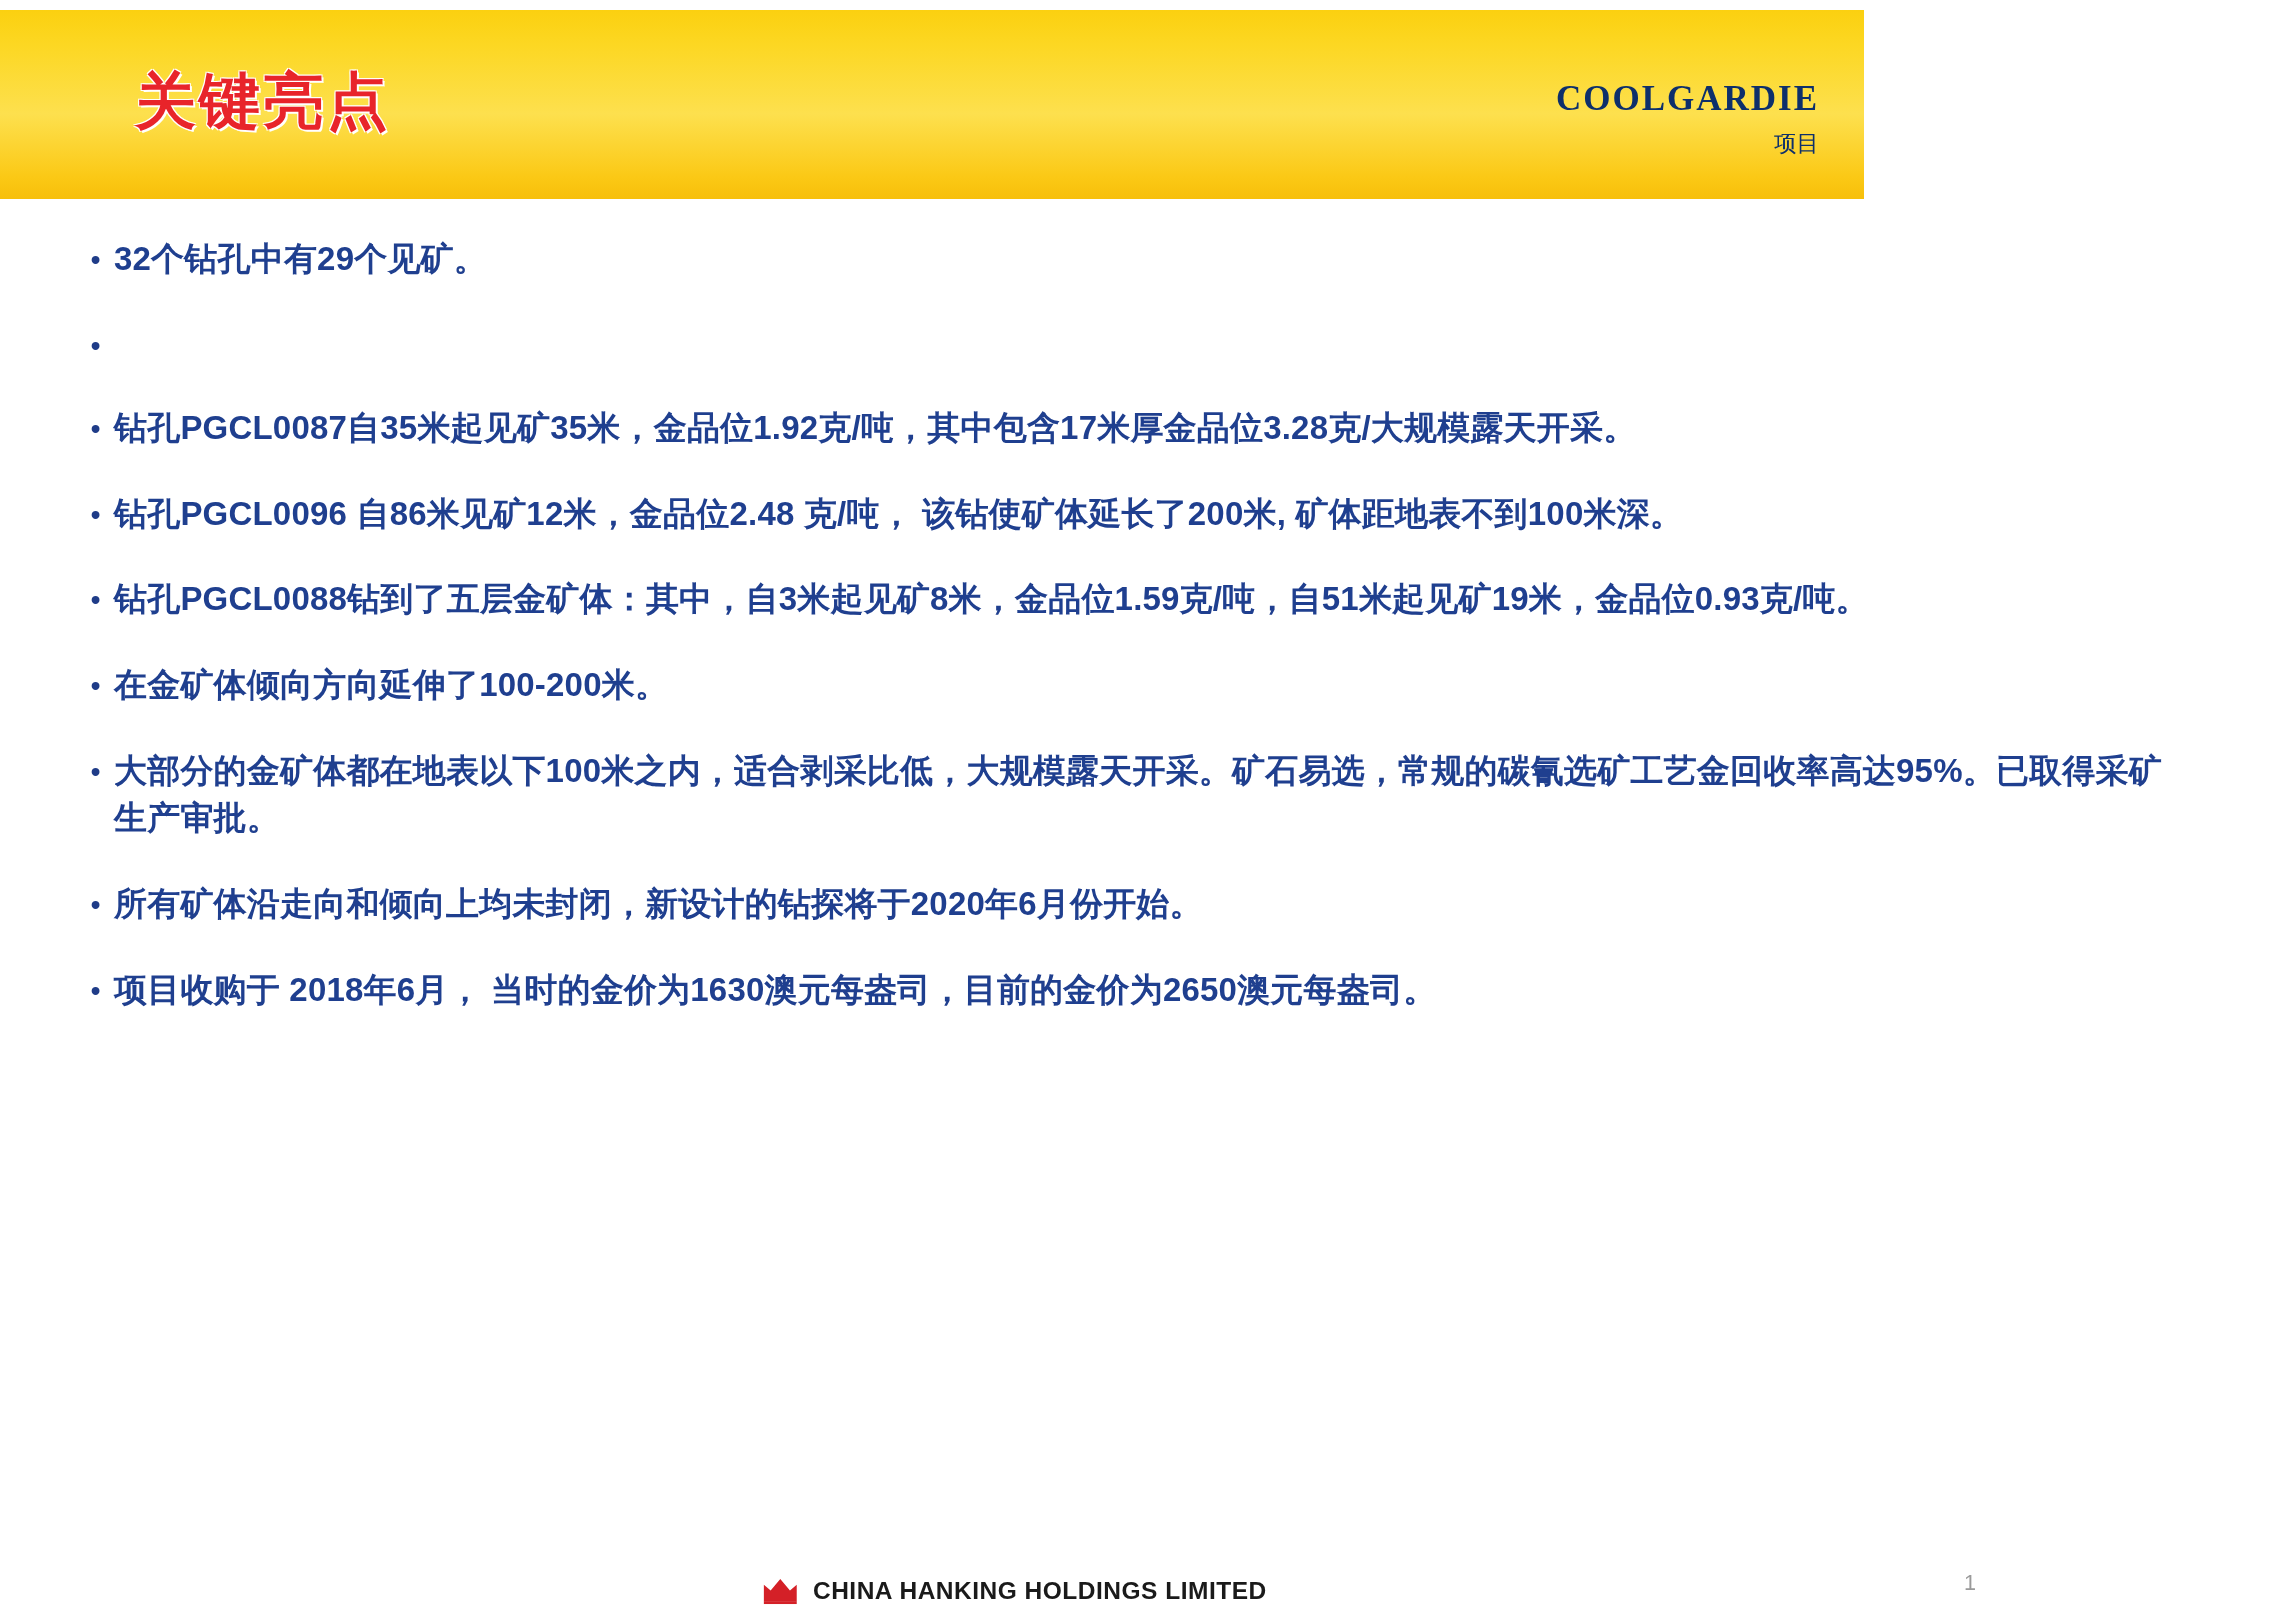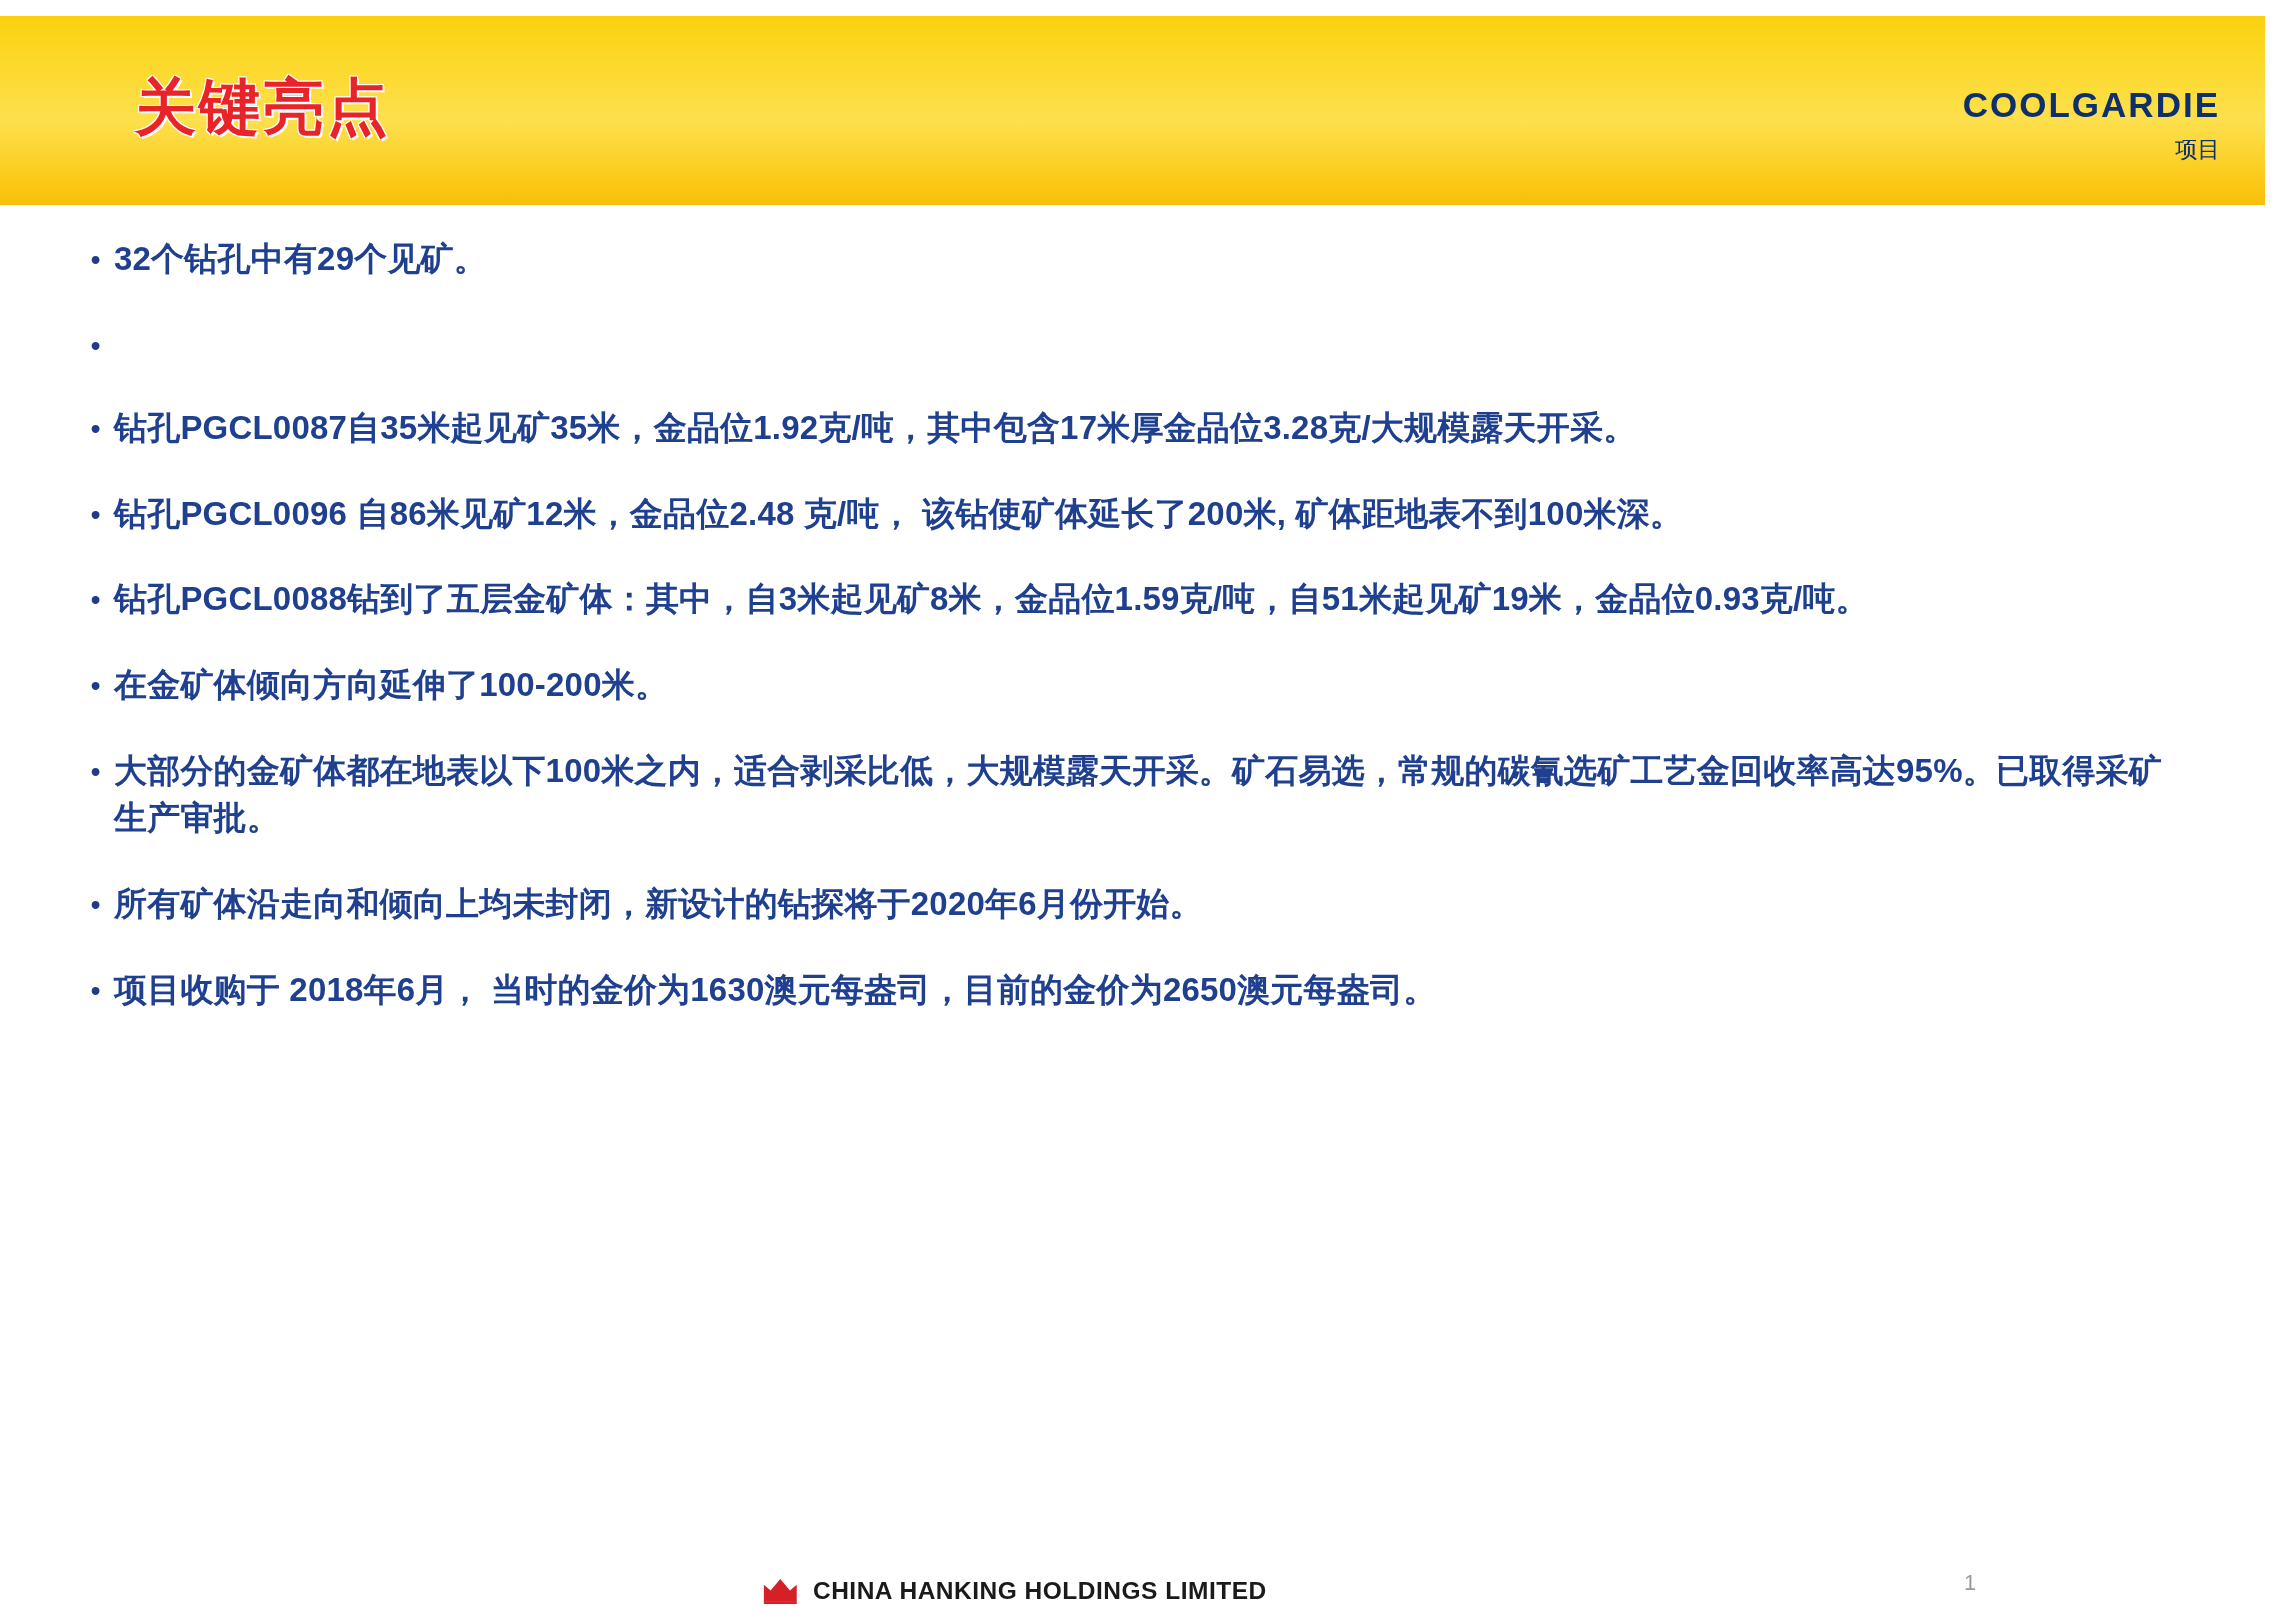--- a/index.html
+++ b/index.html
@@ -12,22 +12,22 @@
     background: #ffffff;
     font-family: "Liberation Sans", sans-serif;
     overflow: hidden;
     position: relative;
   }
 
   
   .header {
     position: absolute;
     left: 0;
-    top: 16px;
-    width: 2265px;
+    top: 10px;
+    width: 1864px;
     height: 189px;
     background: linear-gradient(180deg, #fbd010 0%, #fcd722 18%, #fde04e 55%, #fbc916 88%, #f7bf0a 100%);
     box-sizing: border-box;
   }
   .header-title {
     position: absolute;
     left: 135px;
     top: 51px;
     font-size: 61px;
     font-weight: bold;
@@ -41,21 +41,21 @@
     right: 45px;
     top: 71px;
     text-align: right;
   }
   .brand-name {
     font-size: 35px;
     letter-spacing: 2px;
     color: #0d2f6b;
     font-weight: bold;
     line-height: 1.0;
-    font-family: Liberation Sans, sans-serif;
+    font-family: Liberation Serif, serif;
   }
   .brand-sub {
     font-size: 22.5px;
     color: #0d2f6b;
     margin-top: 17px;
     line-height: 1.0;
   }
 
   
   .content {

